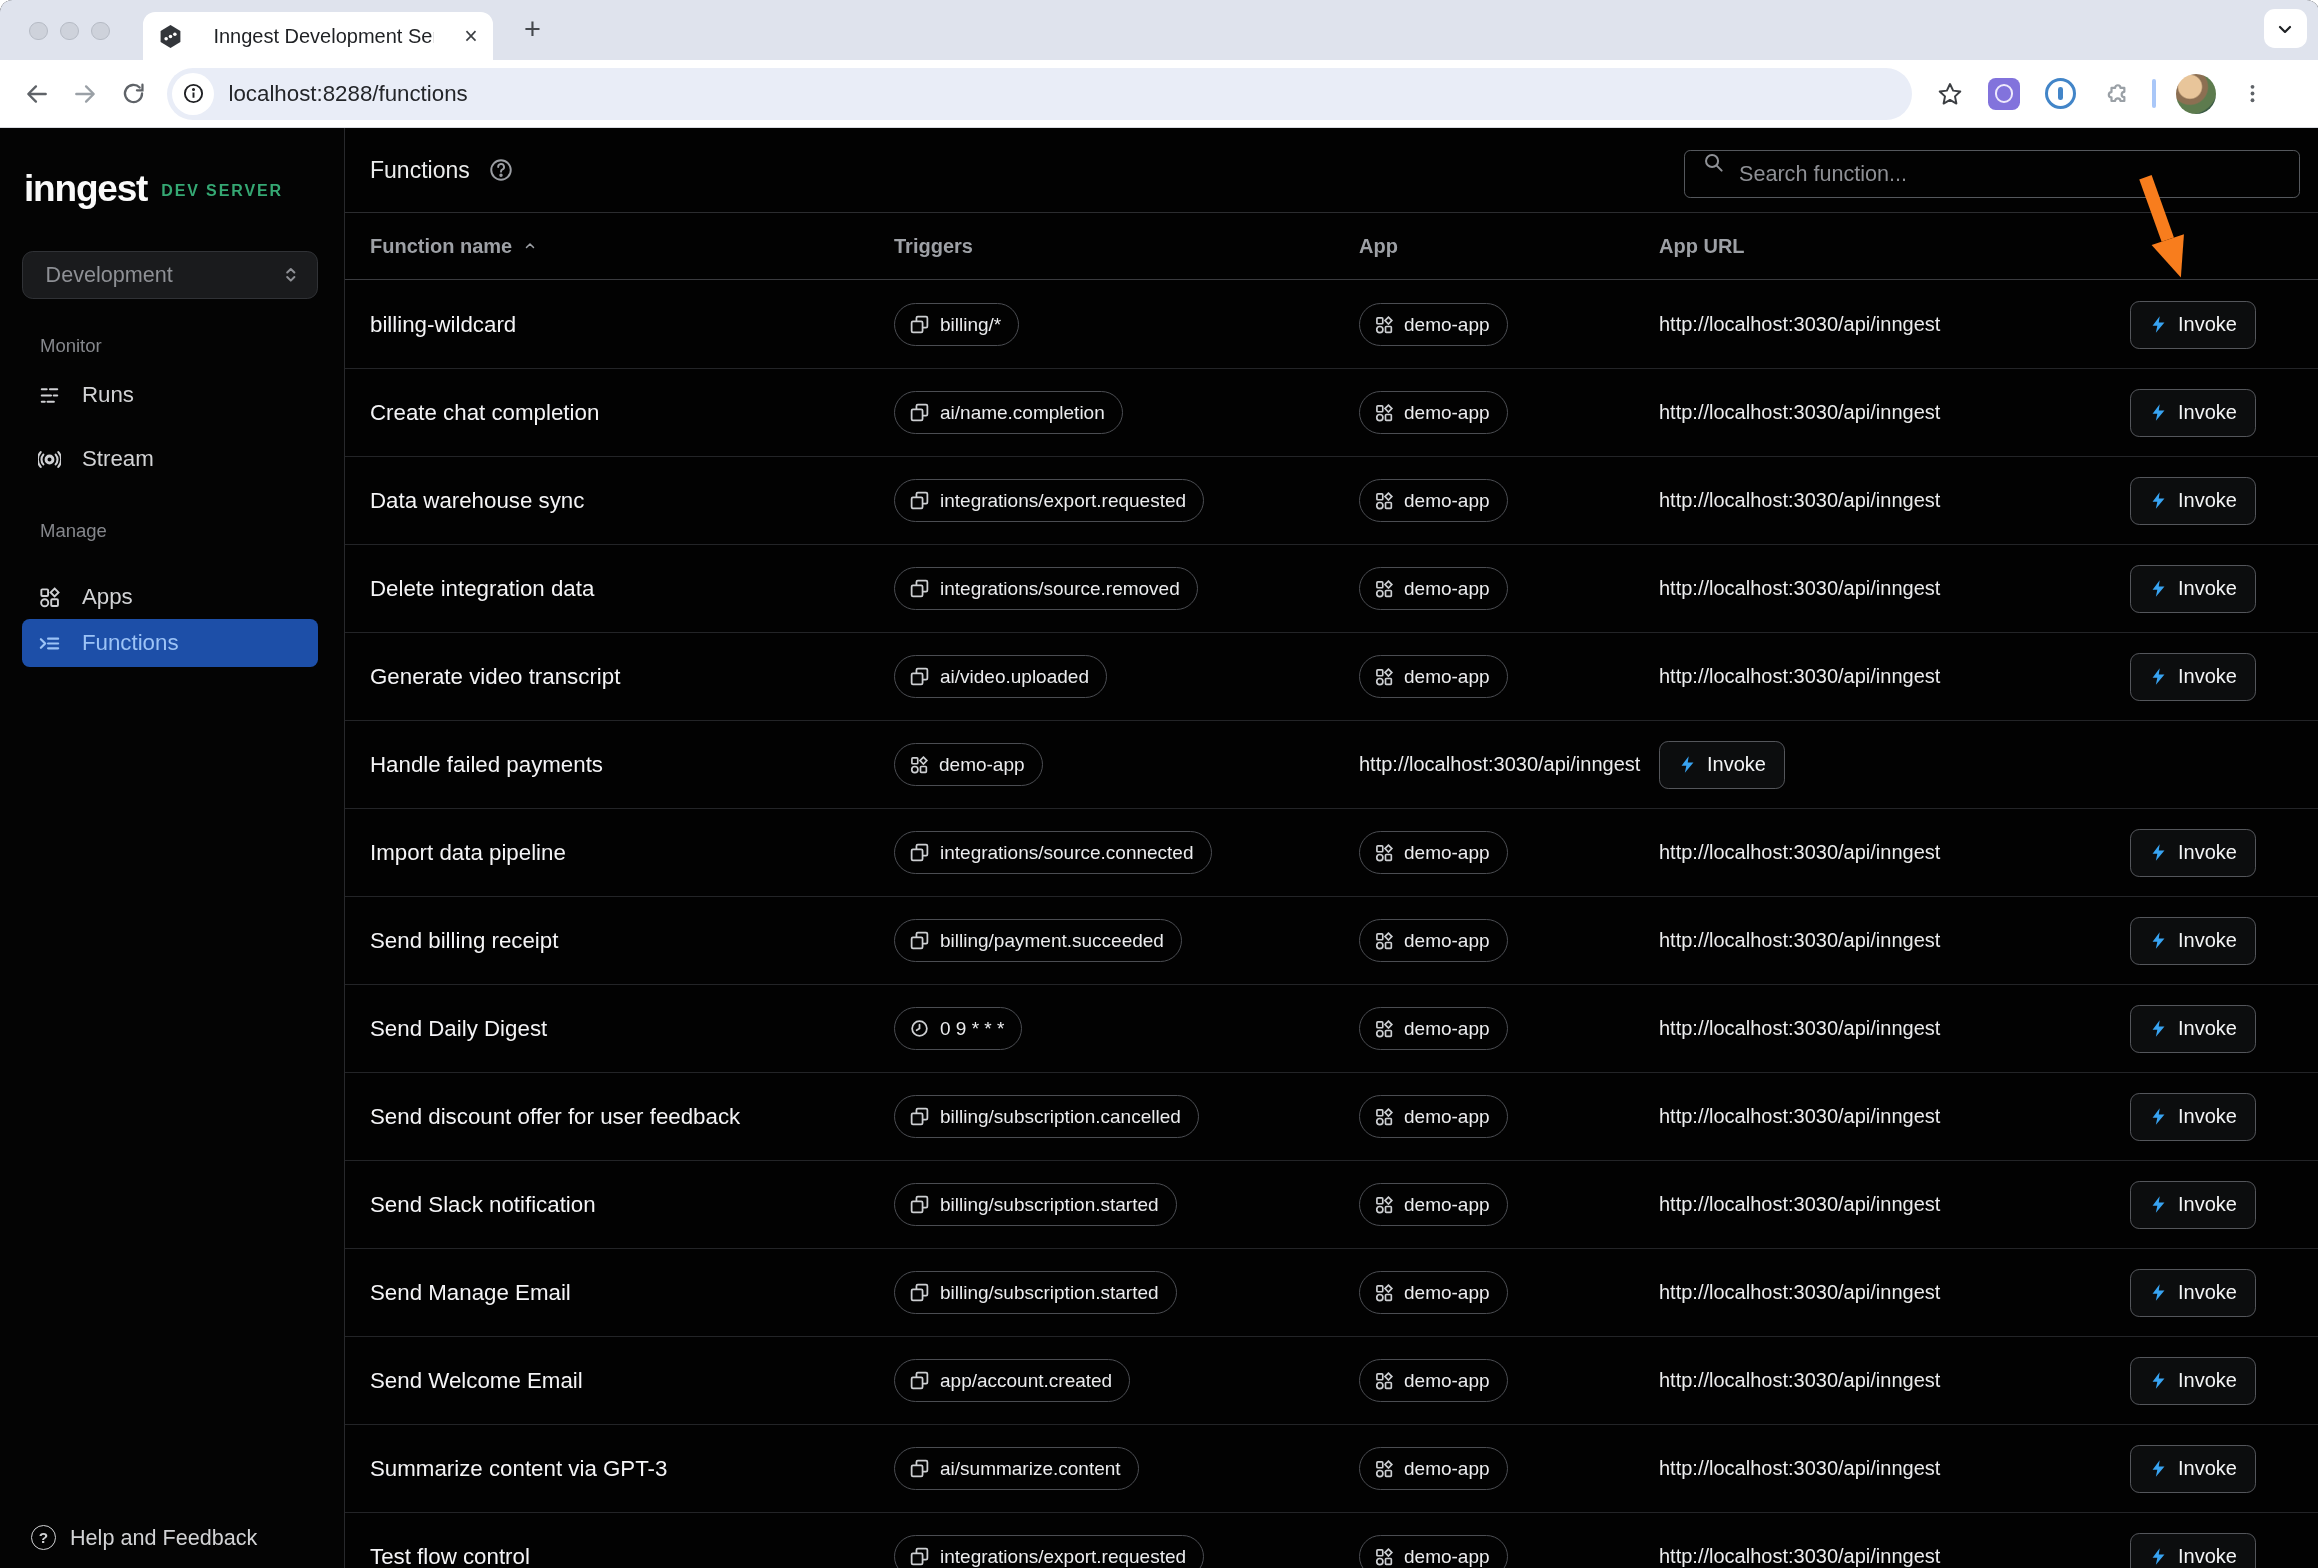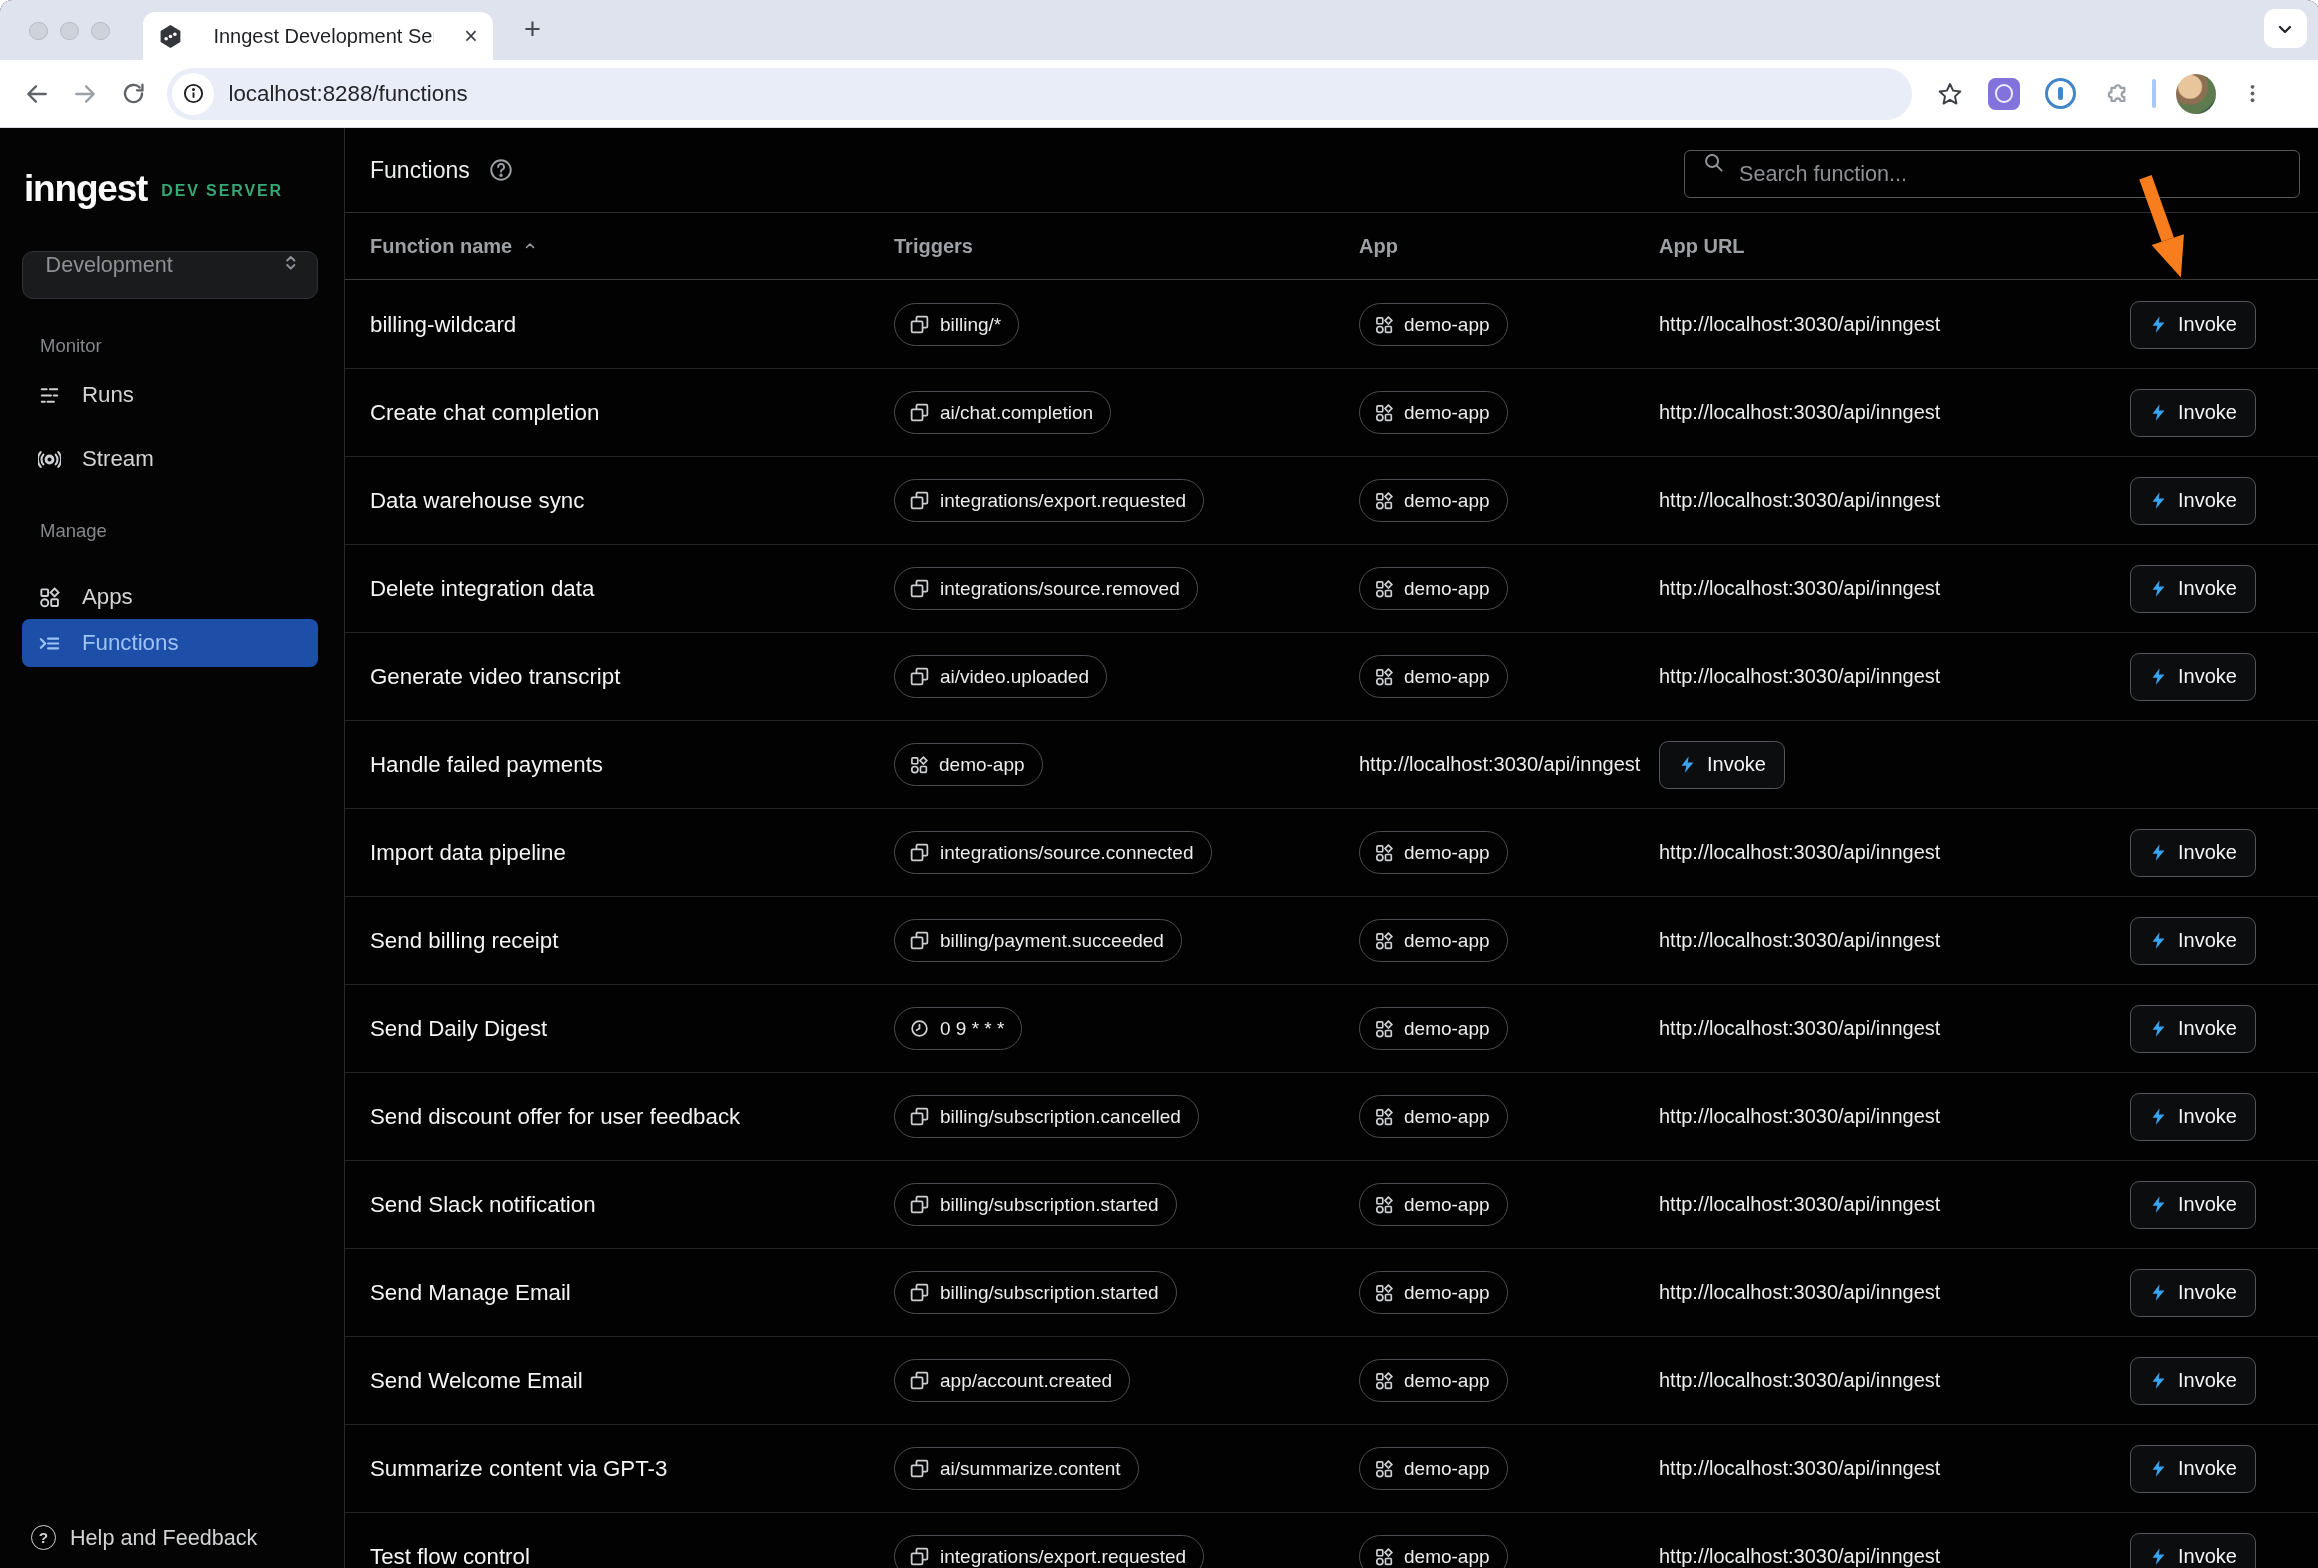--- a/index.html
+++ b/index.html
@@ -33,21 +33,21 @@
 
   
   .app{display:flex;height:1440px;background:#020202;position:relative}
   .sidebar{width:345px;position:relative;background:#040404;border-right:0.8px solid #28292c;flex:none}
   .content{flex:1;position:relative;background:#020202}
 
   
   .logo-row{position:absolute;left:24px;top:40px;display:flex;align-items:center}
   .logo-text{font-size:37px;font-weight:700;letter-spacing:-1.2px;color:#fafafa}
   .logo-badge{margin-left:14px;margin-top:4.6px;font-size:16px;font-weight:600;letter-spacing:1.9px;color:var(--green)}
-  .env-select{position:absolute;left:22.3px;top:123px;width:296px;height:48px;border-radius:10.8px;background:#1a1b1d;border:0.8px solid #303236;display:flex;padding:0 15.4px 0 22.3px;color:#8e9095;font-size:21.6px;cursor:pointer}
+  .env-select{position:absolute;left:22.3px;top:123px;width:296px;height:48px;border-radius:10.8px;background:#1a1b1d;border:0.8px solid #303236;display:flex;align-items:center;padding:0 15.4px 0 22.3px;color:#8e9095;font-size:21.6px;cursor:pointer}
   .env-select svg{margin-left:auto}
   .side-label{position:absolute;left:40px;height:23px;display:flex;align-items:center;font-size:18.5px;font-weight:500;color:#85878c}
   .side-item{position:absolute;left:22.3px;width:296px;height:48px;border-radius:7.7px;display:flex;align-items:center;padding-left:14.6px;gap:20px;color:#d2d3d5;font-size:22.3px;cursor:pointer}
   .side-item .ic{width:25px;display:grid;place-items:center;color:#cfd0d3}
   .side-item.active{background:var(--active-bg);color:var(--active-fg)}
   .side-item.active .ic{color:var(--active-fg)}
   .help-row{position:absolute;left:31px;top:1391px;height:37px;display:flex;align-items:center;gap:14px;color:#d2d3d5;font-size:21.6px;cursor:pointer}
   .qicon{width:25px;height:25px;border:1.7px solid currentColor;border-radius:50%;display:grid;place-items:center;font-size:15.4px;font-weight:600}
 
   
@@ -314,21 +314,21 @@
     <span class="fname">Create chat completion</span>
     <span>
       <span class="badge">
         <span class="ic event-icon">
           <svg width="21" height="21" viewBox="0 0 24 24">
                     <rect x="8.5" y="3" width="12.5" height="12.5" rx="1.5" fill="none" stroke="currentColor" stroke-width="2"></rect>
                     <rect x="3" y="8.5" width="12.5" height="12.5" rx="1.5" fill="#060606" stroke="currentColor" stroke-width="2"></rect>
                   </svg>
         </span>
 
-        <span>ai/chat.completion</span>
+        <span>ai/name.completion</span>
       </span>
     </span>
     <span>
       <span class="badge">
         <span class="ic">
           <svg width="20" height="20" viewBox="0 0 24 24" fill="none" stroke="currentColor" stroke-width="2">
                     <rect x="3.5" y="3.5" width="7" height="7" rx="1"></rect>
                     <path d="M17.3 2.6l4.1 4.1-4.1 4.1-4.1-4.1z"></path>
                     <circle cx="7" cy="17.5" r="3.7"></circle>
                     <rect x="13.8" y="13.8" width="7" height="7" rx="1"></rect>

